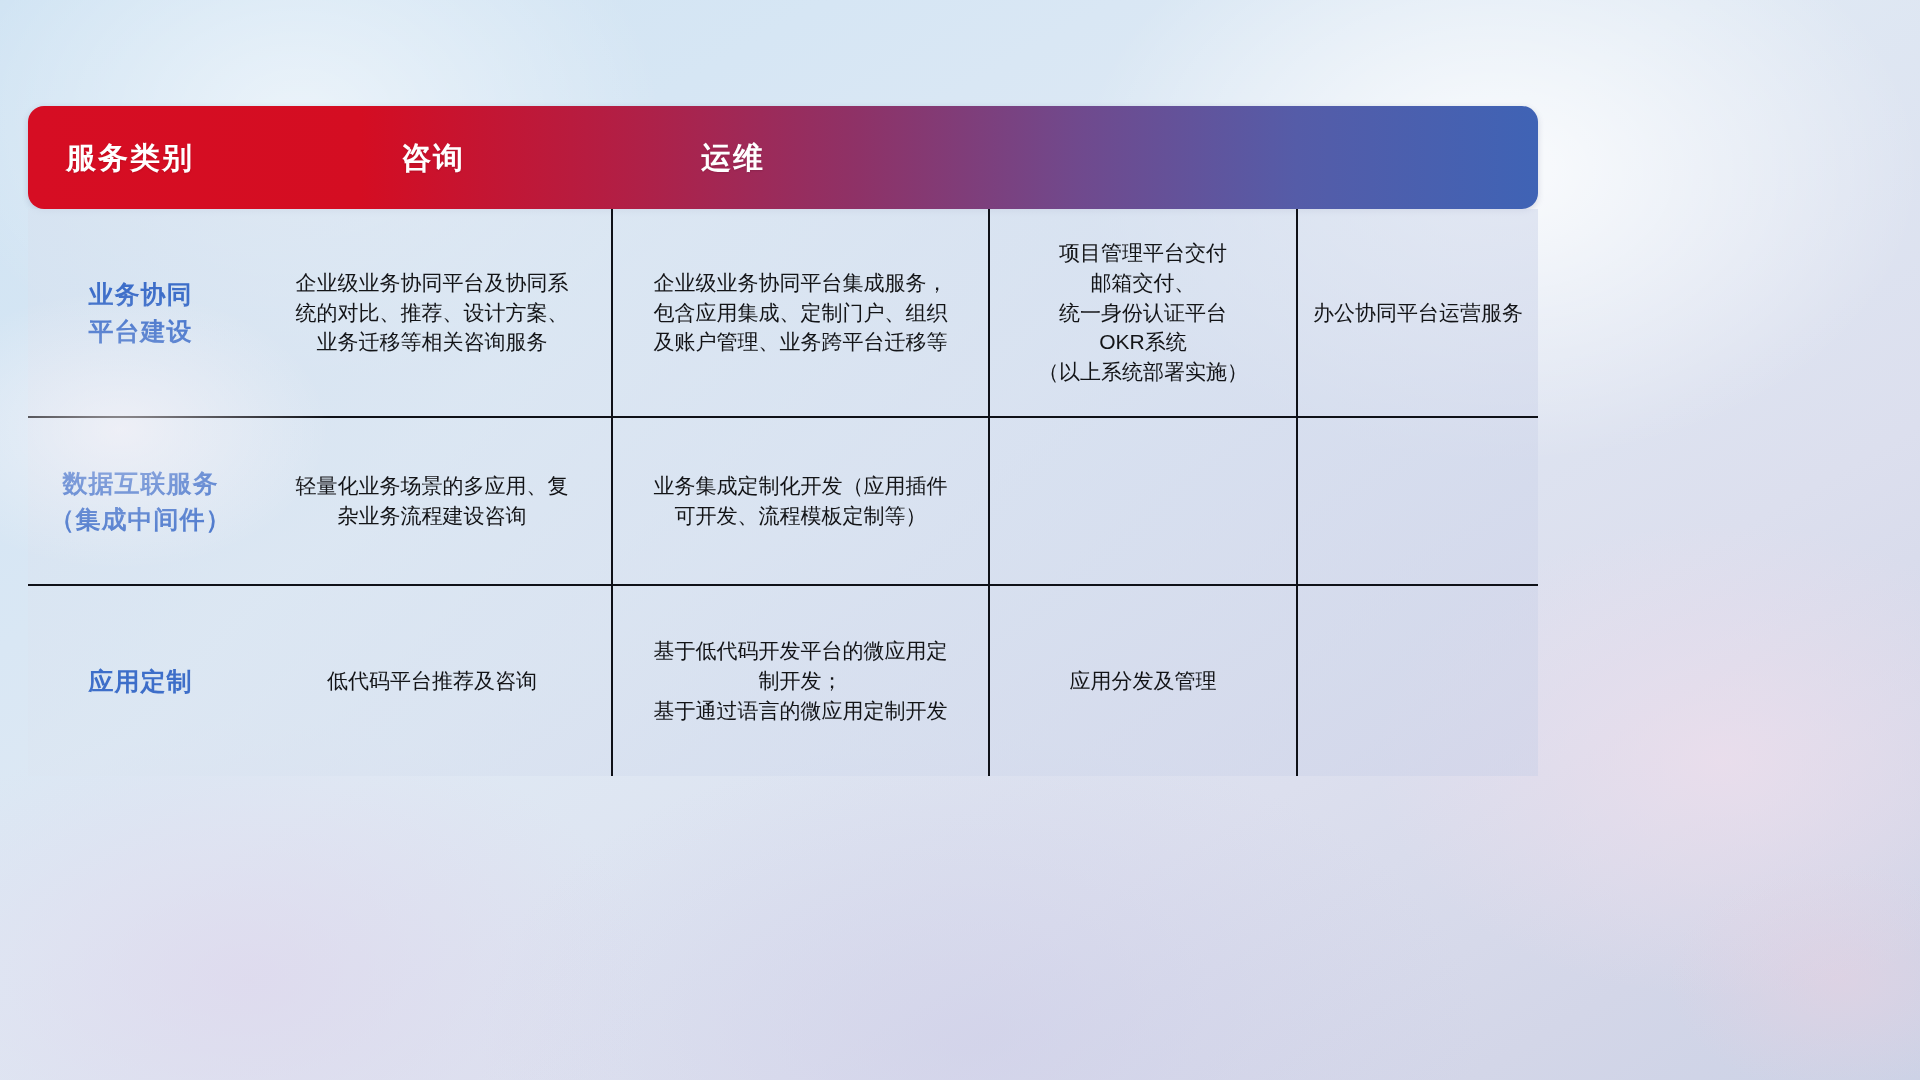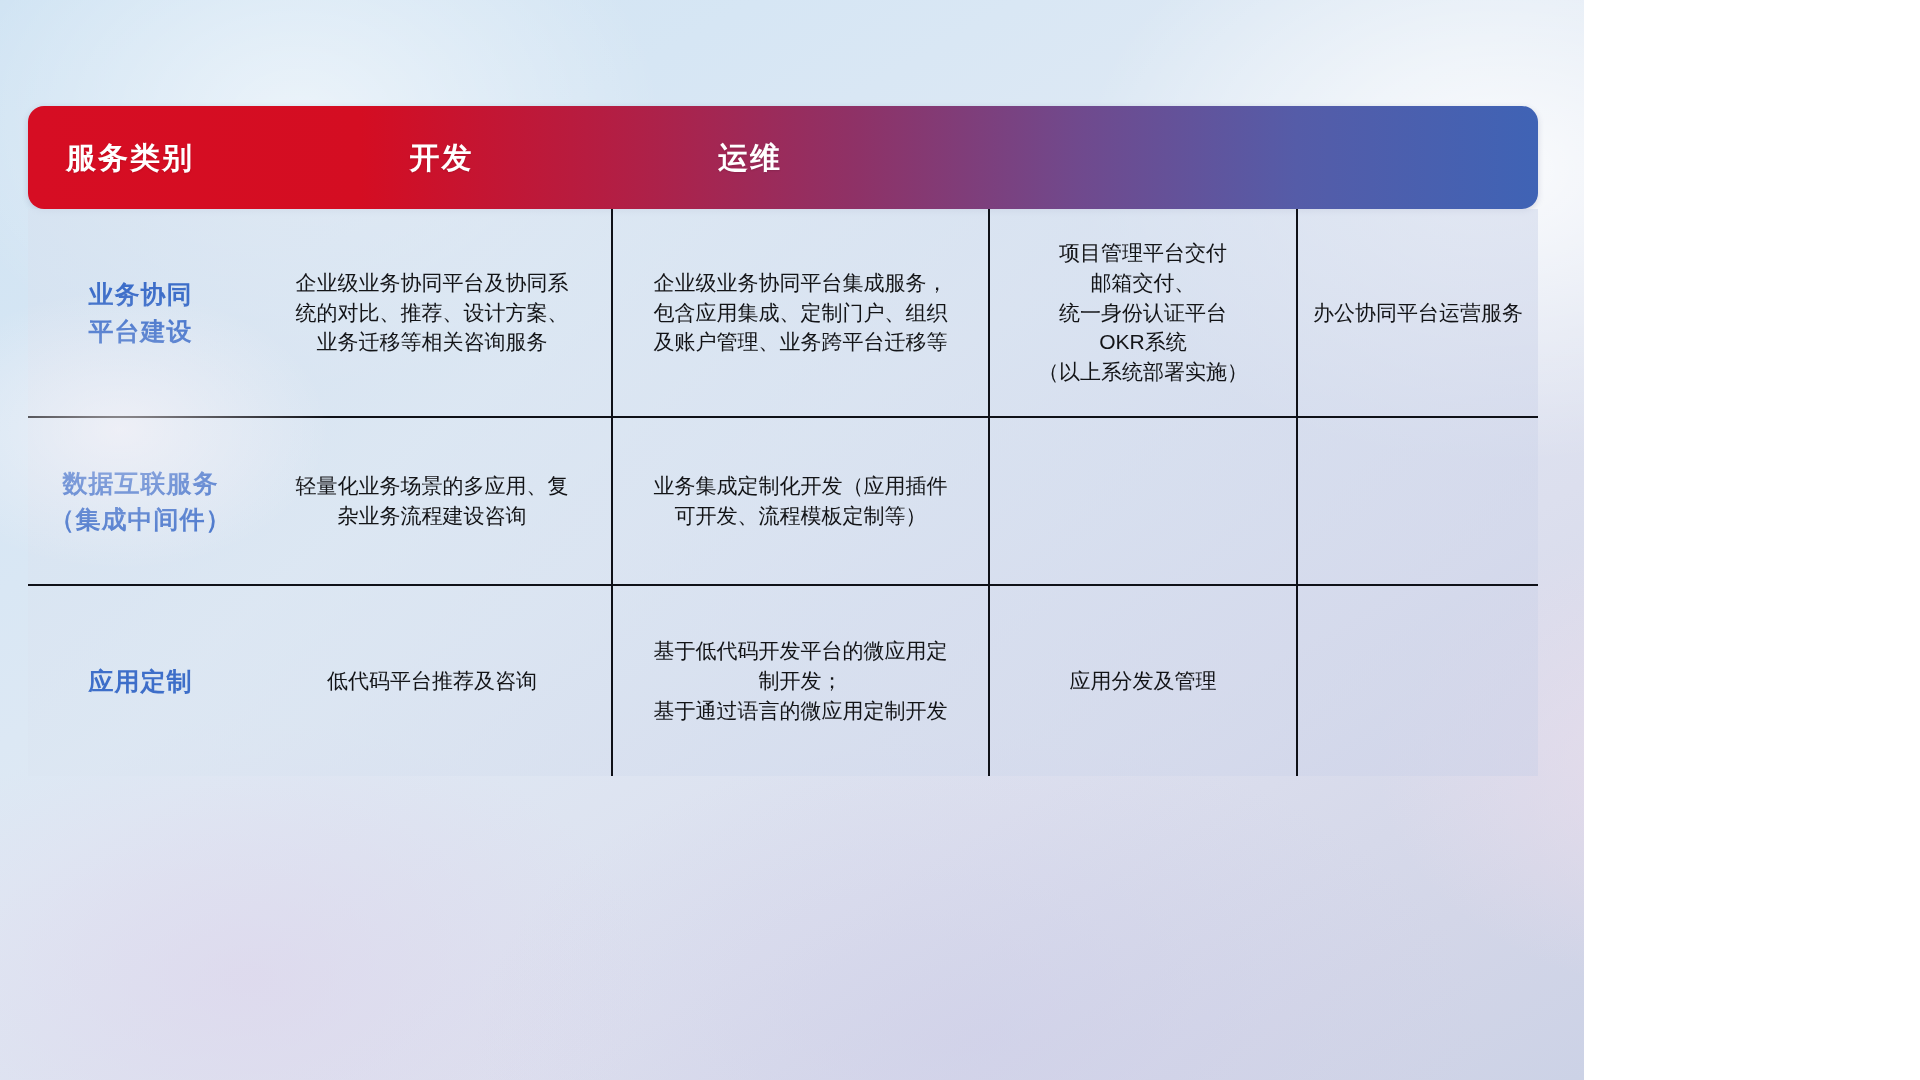--- a/index.html
+++ b/index.html
@@ -5,21 +5,21 @@
   * { margin:0; padding:0; box-sizing:border-box; }
   html, body {
     width:1920px; height:1080px;
     overflow:hidden;
     font-family:"Liberation Sans","DejaVu Sans",sans-serif;
   }
 
   
   #page {
     position:relative;
-    width:1584px; height:1080px;
+    width:1920px; height:1080px;
     background:
       radial-gradient(ellipse 620px 430px at 1500px 170px, rgba(255,255,255,0.85) 0%, rgba(255,255,255,0.0) 68%),
       radial-gradient(ellipse 520px 380px at 300px 120px,  rgba(255,255,255,0.55) 0%, rgba(255,255,255,0.0) 70%),
       radial-gradient(ellipse 480px 330px at 1720px 760px, rgba(236,222,236,0.85) 0%, rgba(236,222,236,0.0) 72%),
       radial-gradient(ellipse 560px 360px at 250px 980px,  rgba(222,214,236,0.70) 0%, rgba(222,214,236,0.0) 72%),
       radial-gradient(ellipse 700px 420px at 980px 1040px, rgba(206,206,232,0.60) 0%, rgba(206,206,232,0.0) 72%),
       linear-gradient(150deg,#cfe3f3 0%, #d6e6f4 22%, #dfe9f4 45%, #dcdfee 70%, #d3d6e8 88%, #ccd2e6 100%);
   }
   #page::after{
     content:"";
@@ -130,21 +130,21 @@
 </head>
 <body>
 
 <div id="page">
 
   <div class="table-wrap">
 
     <div class="thead">
       <div class="thead-bg"></div>
       <div class="th c0">服务类别</div>
-      <div class="th c2">开发</div>
+      <div class="th c1">咨询</div>
       <div class="th c4">运维</div>
     </div>
 
     <div class="tbody">
 
       <div class="trow r0">
         <div class="td c0">
           <span class="rowlabel">业务协同
 平台建设</span>
         </div>

